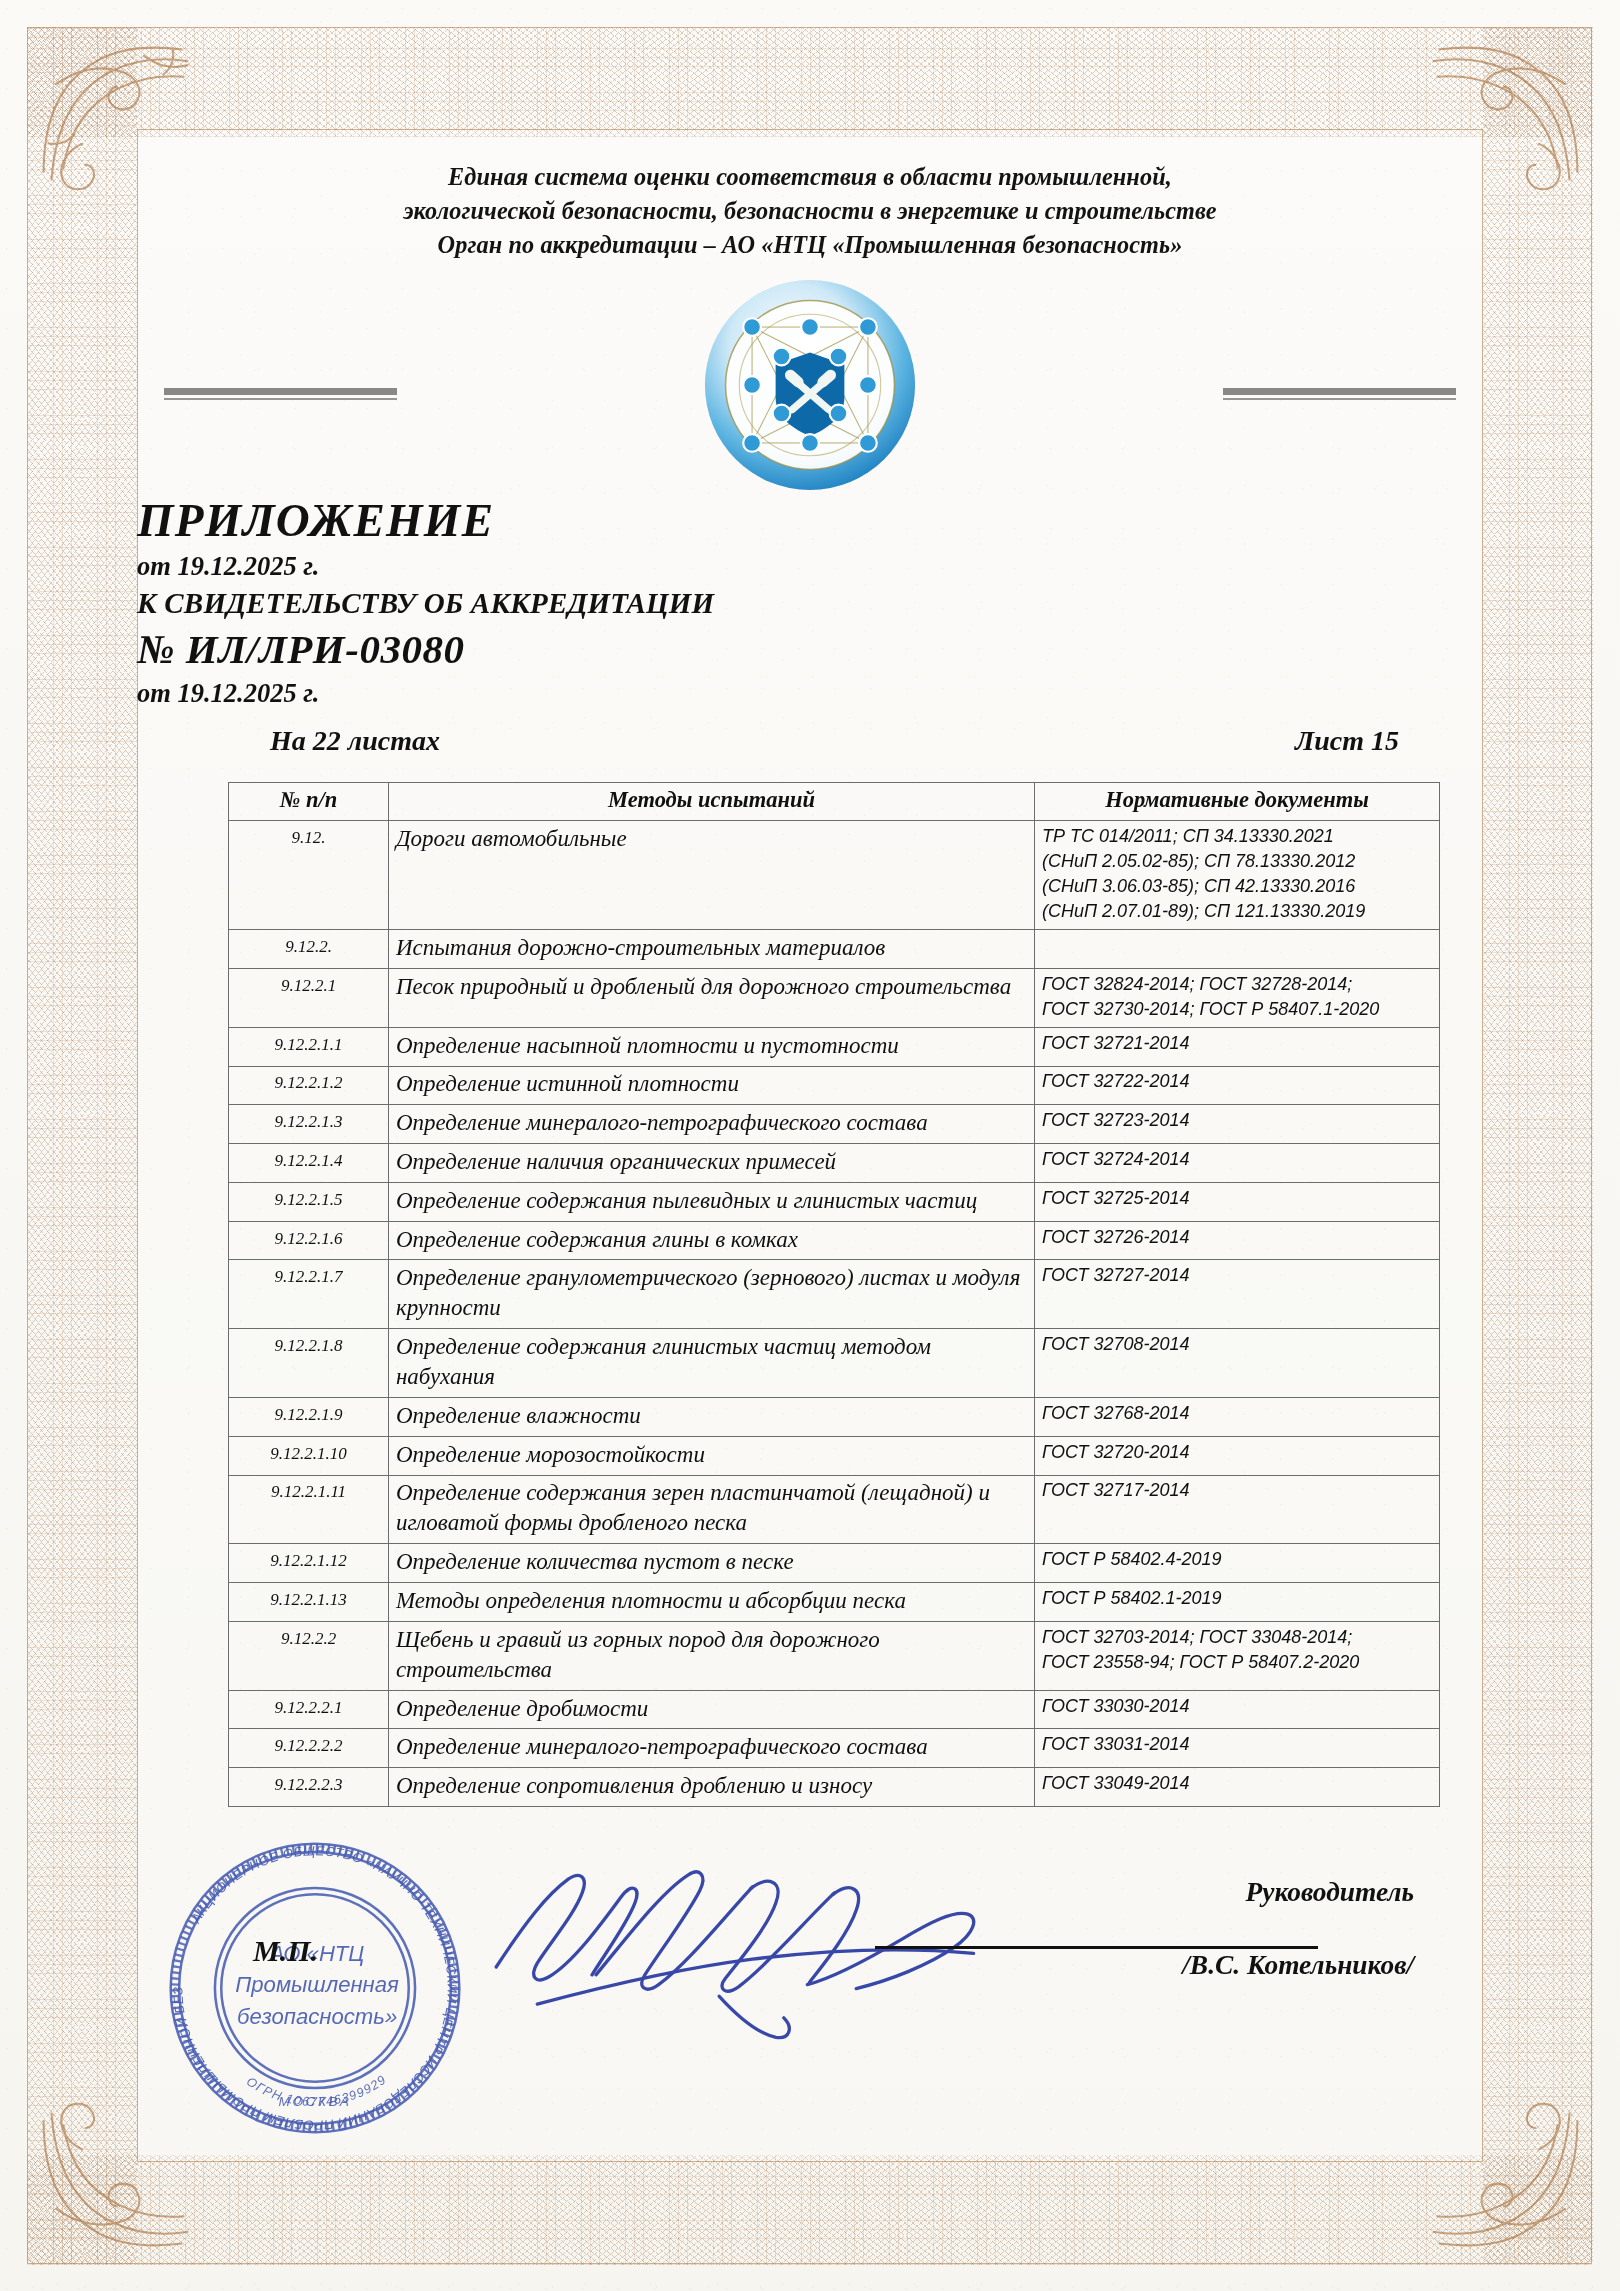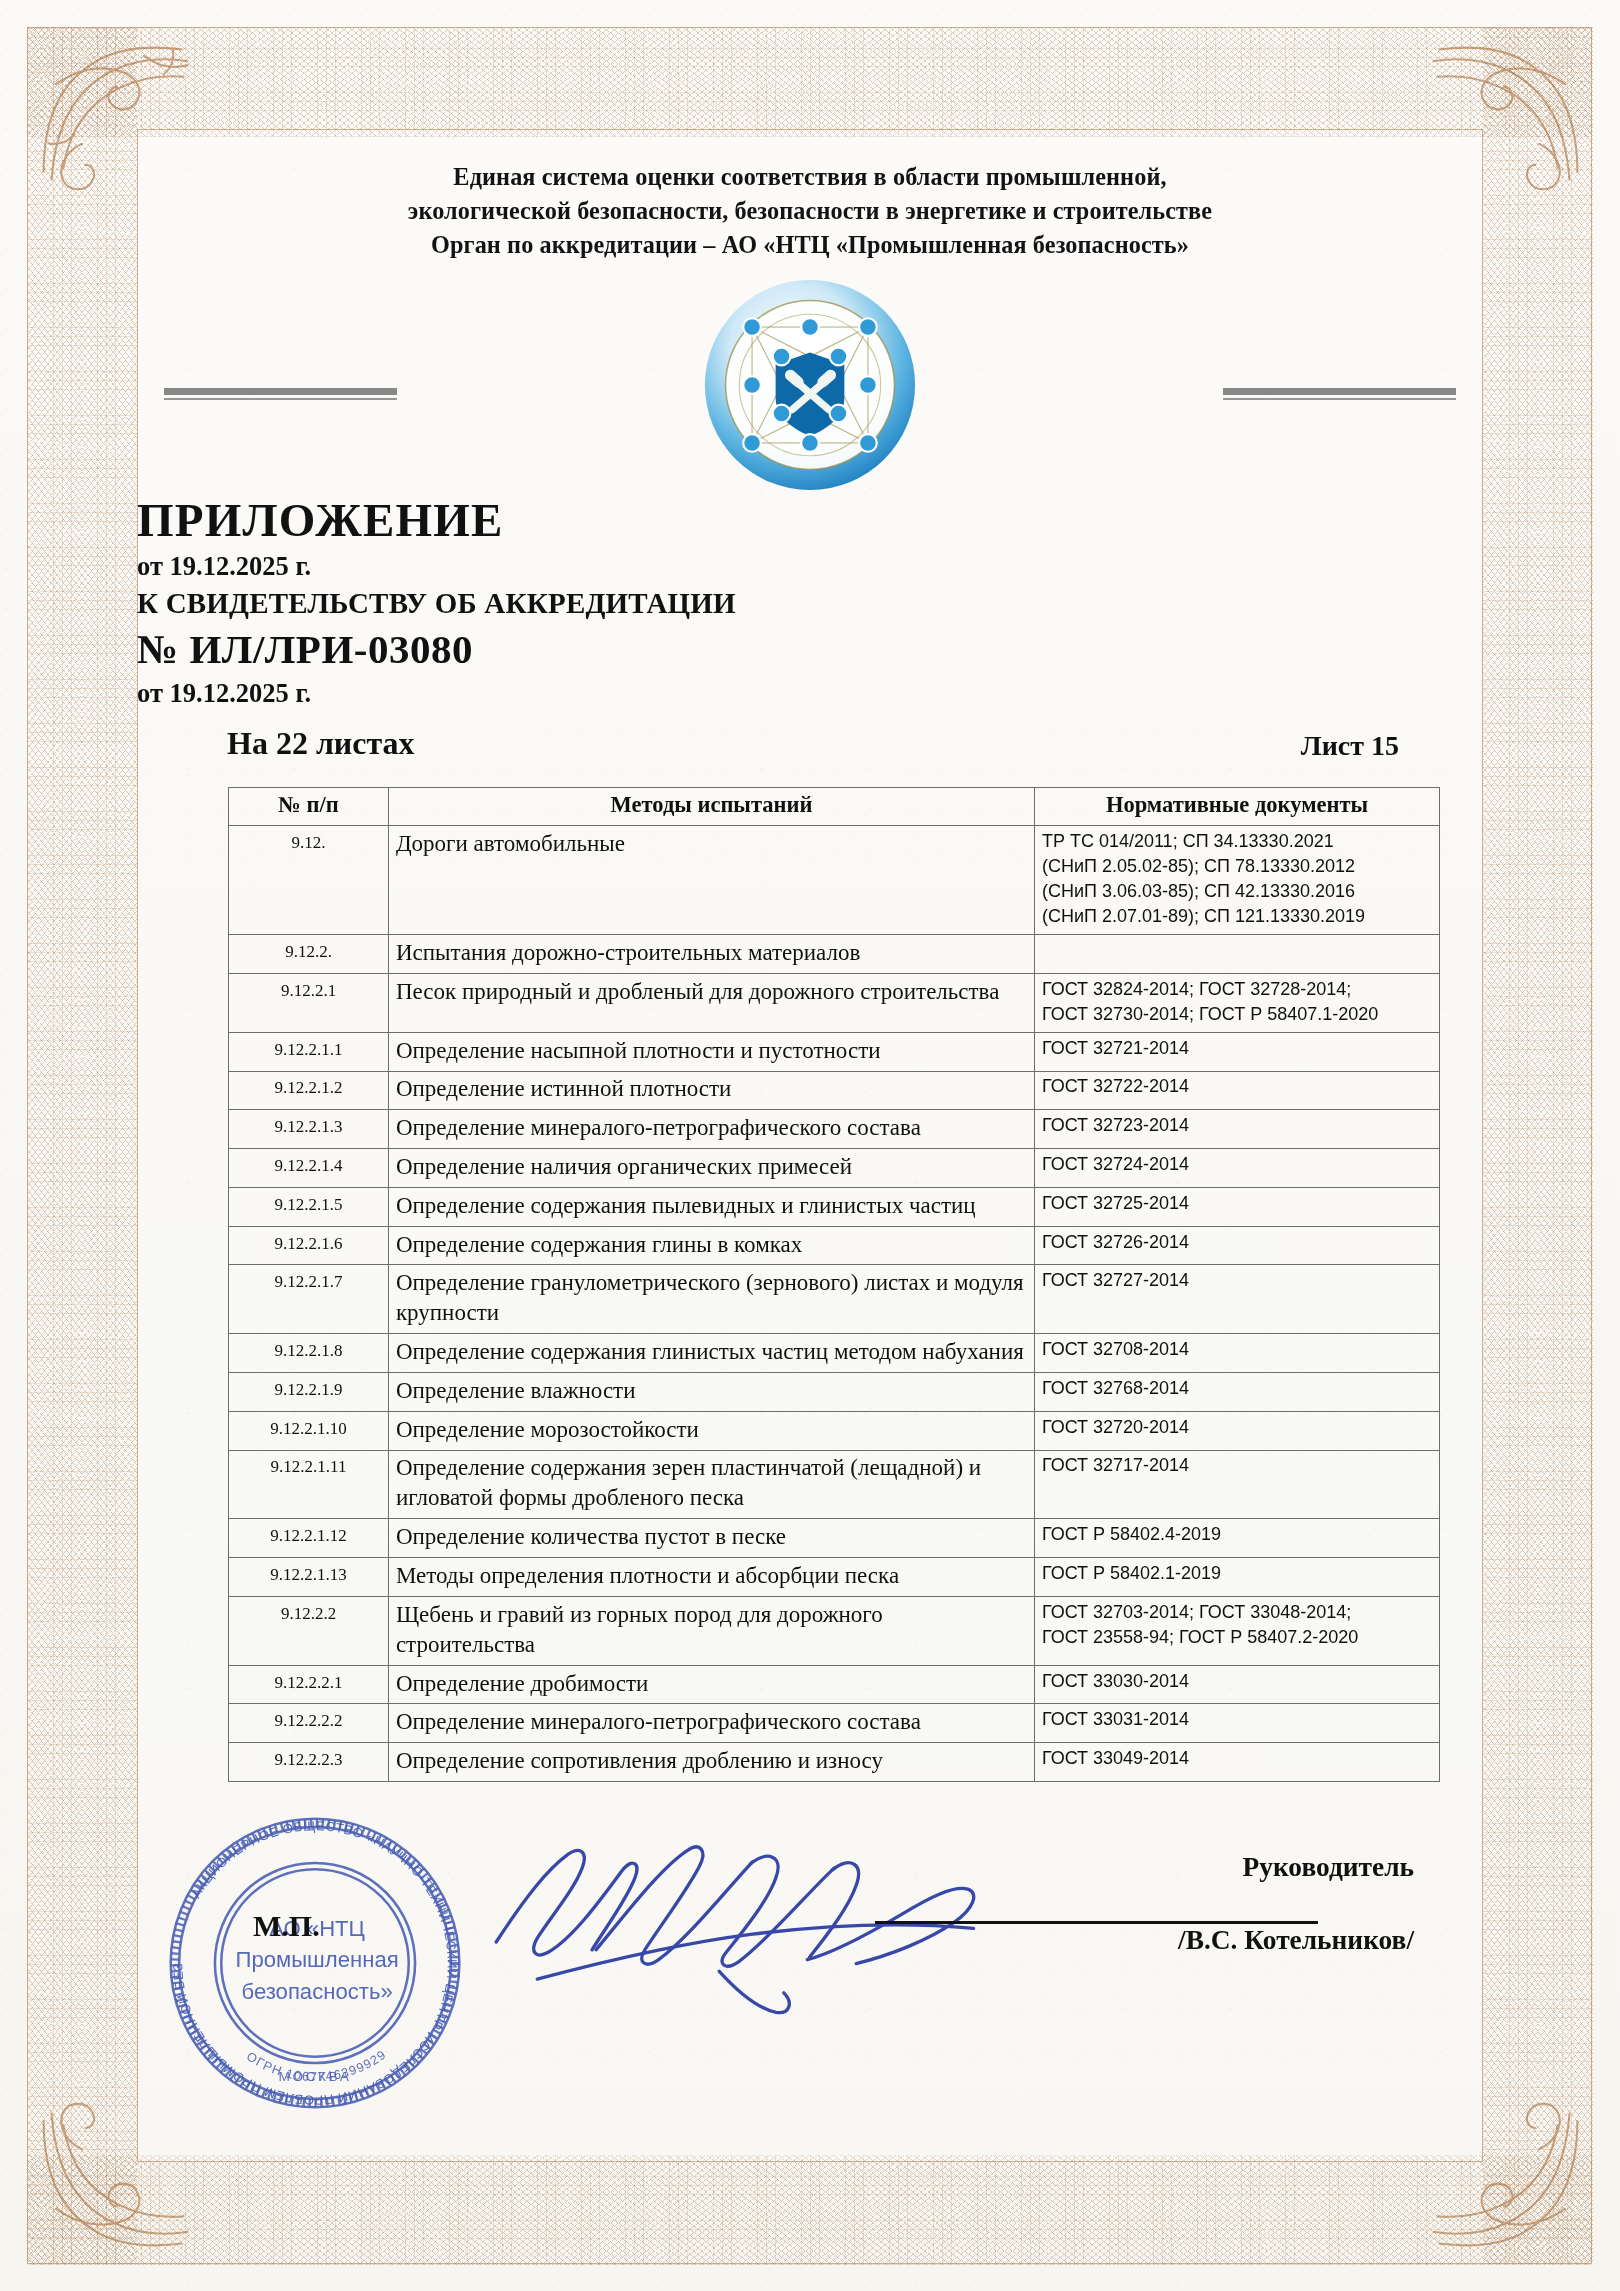--- a/index.html
+++ b/index.html
@@ -50,21 +50,21 @@
   .sc-bl{left:25.5px;bottom:25.5px;transform:scaleY(-1);}
   .sc-br{right:25.5px;bottom:25.5px;transform:scale(-1,-1);}
 
   .outer-rule{position:absolute;left:27.4px;top:27.4px;width:1565px;height:2237px;
     border:1.4px solid #a9743f;opacity:.55;box-sizing:border-box;}
   .inner-rule{position:absolute;left:137px;top:129px;width:1346px;height:2033px;
     border:1.3px solid #b0814c;opacity:.6;box-sizing:border-box;
     background:rgba(255,255,255,.34);}
 
   
-  #content{position:absolute;left:137px;top:129px;width:1346px;height:2033px;}
+  #content{position:absolute;left:137px;top:129px;width:1346px;height:2033px;font-style:italic;}
 
   .org-header{text-align:center;padding-top:31px;}
   .org-line{
     font-family:"Liberation Serif", serif;
     font-weight:bold; color:#131313;
     font-size:25px; line-height:34px;
     letter-spacing:0.1px;
     transform:scaleX(.97);
   }
 
@@ -83,21 +83,21 @@
     line-height:55px;
   }
   .t-date{font-weight:bold;font-size:26.5px;color:#111;line-height:36px;}
   .t-svid{font-weight:bold;font-size:29px;color:#111;line-height:39px;letter-spacing:0.2px;}
   .t-number{font-weight:bold;font-size:41px;color:#111;line-height:52px;letter-spacing:0.5px;}
 
   .sheet-row{
     display:flex;justify-content:space-between;align-items:flex-end;
     margin-top:13.7px;padding:0 84px 0 90px;
   }
-  .sheet-left{font-weight:bold;font-size:32px;color:#111;}
+  .sheet-left{font-weight:bold;font-size:28px;color:#111;margin-left:43px;}
   .sheet-right{font-weight:bold;font-size:28px;color:#111;}
 
   
   .tbl-wrap{margin:25.5px 43px 0 43px;padding-left:48px;}
   table.methods{
     width:100%;border-collapse:collapse;
     table-layout:fixed;
     color:#101010;
   }
   table.methods th,table.methods td{

